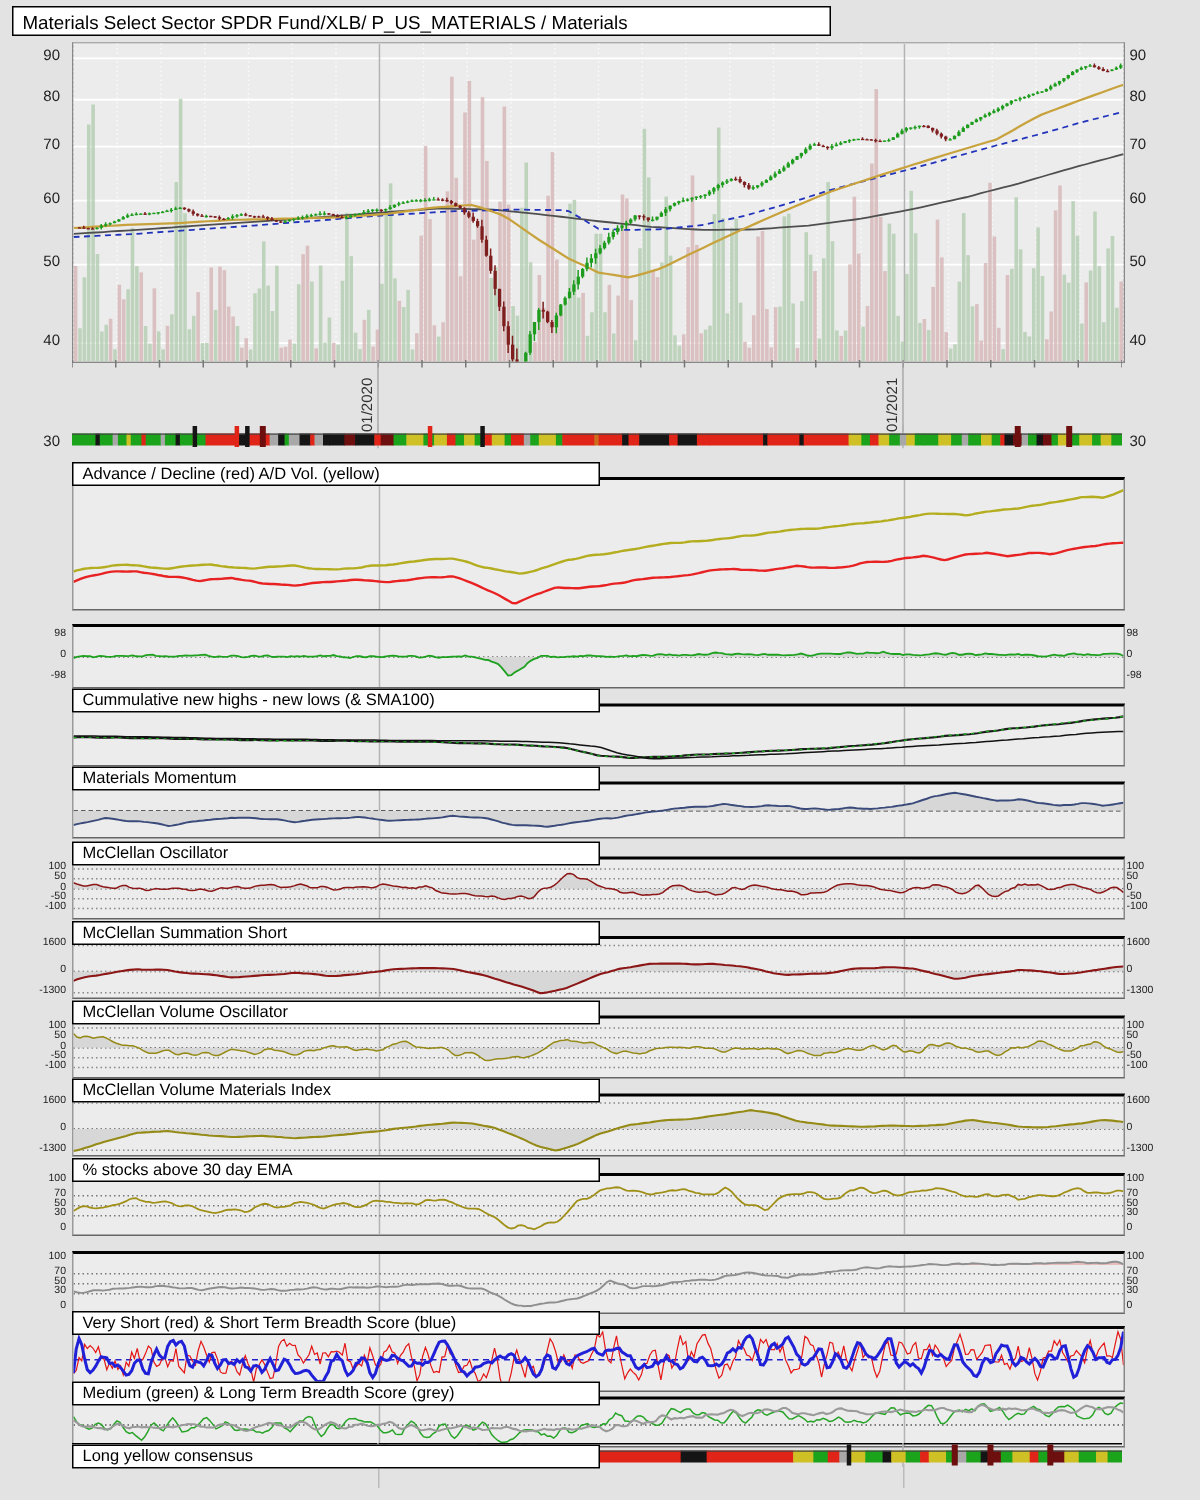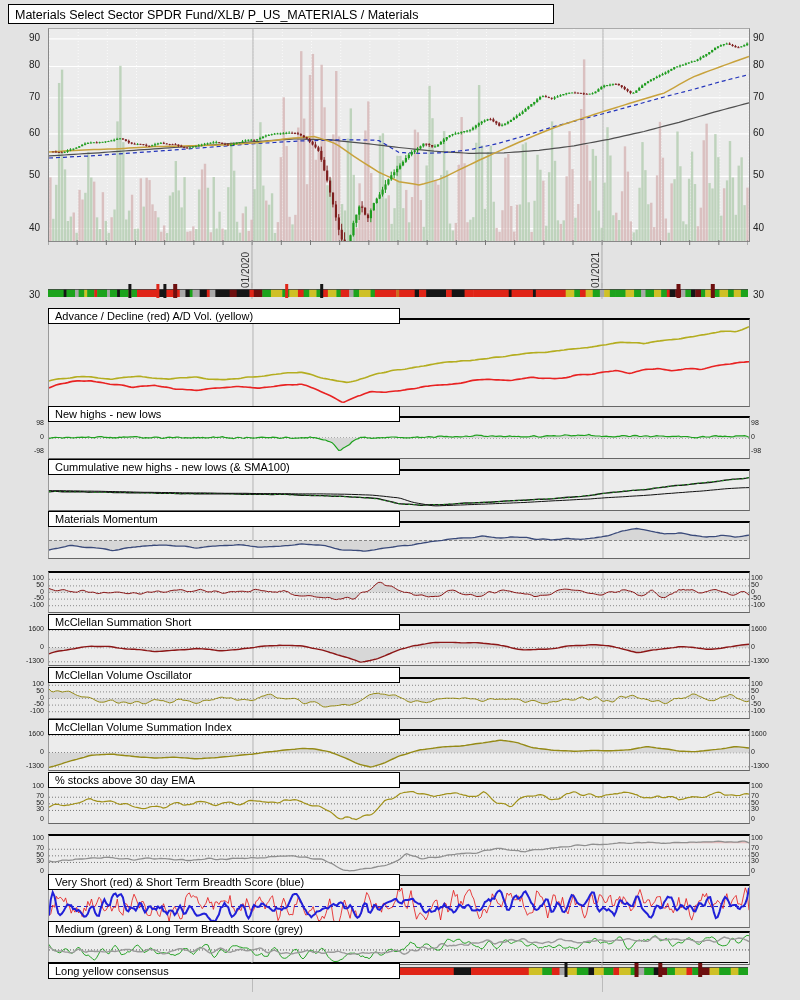--- a/index.html
+++ b/index.html
@@ -938,21 +938,20 @@
   </div>
 
   <div class="panel" style="top:416px;height:40px">
     <svg class="plot" width="700" height="40">
         <line x1="203.98" x2="203.98" y1="0" y2="40" stroke="#b3b3b3" stroke-width="1"></line>
         <line x1="553.98" x2="553.98" y1="0" y2="40" stroke="#b3b3b3" stroke-width="1"></line>
         <line x1="0" x2="700" y1="20" y2="20" stroke="#666" stroke-width="1" stroke-dasharray="1,2"></line>
         <polygon points="0.0,20.8 2.2,19.9 4.4,19.6 6.6,19.3 8.8,19.5 11.0,19.5 13.2,20.2 15.4,19.7 17.6,19.3 19.7,19.4 21.9,19.7 24.1,19.9 26.3,19.7 28.5,19.3 30.7,19.3 32.9,19.2 35.1,19.4 37.3,19.3 39.5,18.9 41.7,19.5 43.9,19.6 46.1,19.6 48.3,18.8 50.5,18.6 52.7,18.5 54.9,19.3 57.1,19.4 59.2,19.6 61.4,19.4 63.6,19.8 65.8,19.7 68.0,19.8 70.2,19.2 72.4,19.3 74.6,18.9 76.8,19.1 79.0,19.1 81.2,18.9 83.4,18.8 85.6,18.6 87.8,18.5 90.0,19.2 92.2,19.7 94.4,20.1 96.6,19.6 98.7,19.8 100.9,19.9 103.1,19.7 105.3,19.1 107.5,19.1 109.7,19.4 111.9,20.1 114.1,20.3 116.3,19.9 118.5,19.3 120.7,19.1 122.9,19.6 125.1,19.7 127.3,19.1 129.5,19.0 131.7,19.7 133.9,20.0 136.1,19.7 138.2,19.8 140.4,19.8 142.6,20.1 144.8,19.4 147.0,19.8 149.2,19.4 151.4,19.8 153.6,19.3 155.8,19.8 158.0,19.8 160.2,19.7 162.4,19.4 164.6,18.9 166.8,19.5 169.0,19.3 171.2,19.2 173.4,18.7 175.5,19.4 177.7,19.6 179.9,20.2 182.1,20.2 184.3,20.7 186.5,20.0 188.7,19.4 190.9,19.5 193.1,20.0 195.3,20.3 197.5,19.4 199.7,19.5 201.9,19.8 204.1,20.1 206.3,20.0 208.5,19.6 210.7,19.3 212.9,19.1 215.0,19.3 217.2,19.7 219.4,19.7 221.6,19.7 223.8,19.2 226.0,19.3 228.2,19.6 230.4,20.4 232.6,20.2 234.8,19.7 237.0,19.1 239.2,19.5 241.4,20.1 243.6,20.5 245.8,20.1 248.0,20.1 250.2,20.0 252.4,19.7 254.5,19.8 256.7,19.6 258.9,19.8 261.1,19.0 263.3,19.7 265.5,19.7 267.7,20.2 269.9,20.7 272.1,21.3 274.3,21.9 276.5,22.0 278.7,23.1 280.9,23.8 283.1,24.7 285.3,26.9 287.5,29.6 289.7,32.4 291.8,32.1 294.0,30.3 296.2,29.1 298.4,27.8 300.6,26.5 302.8,24.0 305.0,22.4 307.2,21.3 309.4,20.6 311.6,19.3 313.8,19.3 316.0,19.2 318.2,20.0 320.4,19.8 322.6,20.3 324.8,20.1 327.0,20.1 329.2,19.7 331.3,19.8 333.5,19.5 335.7,19.8 337.9,19.3 340.1,19.4 342.3,19.0 344.5,19.0 346.7,19.2 348.9,19.4 351.1,19.5 353.3,19.6 355.5,19.9 357.7,19.8 359.9,19.9 362.1,19.7 364.3,19.4 366.5,19.2 368.7,18.9 370.8,19.6 373.0,19.3 375.2,19.5 377.4,19.0 379.6,18.6 381.8,18.8 384.0,19.1 386.2,19.3 388.4,18.4 390.6,18.1 392.8,18.2 395.0,18.7 397.2,18.3 399.4,18.7 401.6,18.8 403.8,19.1 406.0,18.6 408.2,18.6 410.3,18.8 412.5,18.9 414.7,18.5 416.9,18.0 419.1,18.4 421.3,18.5 423.5,18.2 425.7,17.4 427.9,17.0 430.1,17.3 432.3,17.4 434.5,18.1 436.7,18.3 438.9,18.5 441.1,18.0 443.3,17.8 445.5,18.1 447.6,18.3 449.8,18.1 452.0,18.2 454.2,18.6 456.4,18.7 458.6,18.3 460.8,17.9 463.0,18.5 465.2,18.4 467.4,18.5 469.6,18.4 471.8,18.8 474.0,18.9 476.2,18.8 478.4,18.8 480.6,18.6 482.8,18.2 485.0,17.7 487.1,18.3 489.3,19.0 491.5,19.2 493.7,18.7 495.9,18.1 498.1,17.7 500.3,17.8 502.5,17.8 504.7,17.7 506.9,17.9 509.1,18.0 511.3,18.0 513.5,17.5 515.7,16.9 517.9,17.0 520.1,17.4 522.3,17.9 524.5,17.7 526.6,17.7 528.8,17.0 531.0,17.3 533.2,17.3 535.4,17.5 537.6,17.2 539.8,16.5 542.0,17.3 544.2,17.7 546.4,18.0 548.6,18.0 550.8,18.0 553.0,18.7 555.2,18.3 557.4,18.2 559.6,18.6 561.8,18.7 563.9,18.9 566.1,18.8 568.3,18.4 570.5,18.3 572.7,17.7 574.9,17.5 577.1,17.8 579.3,18.3 581.5,18.5 583.7,17.7 585.9,17.3 588.1,17.6 590.3,18.5 592.5,18.5 594.7,18.0 596.9,17.8 599.1,18.0 601.3,18.8 603.4,18.5 605.6,18.2 607.8,17.6 610.0,18.0 612.2,18.0 614.4,18.2 616.6,18.5 618.8,18.6 621.0,18.7 623.2,18.4 625.4,18.3 627.6,18.4 629.8,18.0 632.0,18.8 634.2,18.5 636.4,18.5 638.6,18.6 640.8,19.0 642.9,19.5 645.1,19.6 647.3,19.8 649.5,19.4 651.7,18.9 653.9,18.4 656.1,18.9 658.3,19.0 660.5,19.2 662.7,18.3 664.9,17.9 667.1,17.6 669.3,18.3 671.5,18.2 673.7,18.7 675.9,18.1 678.1,18.5 680.3,18.6 682.4,18.8 684.6,18.6 686.8,17.9 689.0,17.9 691.2,17.8 693.4,17.8 695.6,17.7 697.8,18.2 700.0,19.3 700,20 0,20" fill="#d7d7d7" stroke="none"></polygon>
         <polyline points="0.0,20.8 2.2,19.9 4.4,19.6 6.6,19.3 8.8,19.5 11.0,19.5 13.2,20.2 15.4,19.7 17.6,19.3 19.7,19.4 21.9,19.7 24.1,19.9 26.3,19.7 28.5,19.3 30.7,19.3 32.9,19.2 35.1,19.4 37.3,19.3 39.5,18.9 41.7,19.5 43.9,19.6 46.1,19.6 48.3,18.8 50.5,18.6 52.7,18.5 54.9,19.3 57.1,19.4 59.2,19.6 61.4,19.4 63.6,19.8 65.8,19.7 68.0,19.8 70.2,19.2 72.4,19.3 74.6,18.9 76.8,19.1 79.0,19.1 81.2,18.9 83.4,18.8 85.6,18.6 87.8,18.5 90.0,19.2 92.2,19.7 94.4,20.1 96.6,19.6 98.7,19.8 100.9,19.9 103.1,19.7 105.3,19.1 107.5,19.1 109.7,19.4 111.9,20.1 114.1,20.3 116.3,19.9 118.5,19.3 120.7,19.1 122.9,19.6 125.1,19.7 127.3,19.1 129.5,19.0 131.7,19.7 133.9,20.0 136.1,19.7 138.2,19.8 140.4,19.8 142.6,20.1 144.8,19.4 147.0,19.8 149.2,19.4 151.4,19.8 153.6,19.3 155.8,19.8 158.0,19.8 160.2,19.7 162.4,19.4 164.6,18.9 166.8,19.5 169.0,19.3 171.2,19.2 173.4,18.7 175.5,19.4 177.7,19.6 179.9,20.2 182.1,20.2 184.3,20.7 186.5,20.0 188.7,19.4 190.9,19.5 193.1,20.0 195.3,20.3 197.5,19.4 199.7,19.5 201.9,19.8 204.1,20.1 206.3,20.0 208.5,19.6 210.7,19.3 212.9,19.1 215.0,19.3 217.2,19.7 219.4,19.7 221.6,19.7 223.8,19.2 226.0,19.3 228.2,19.6 230.4,20.4 232.6,20.2 234.8,19.7 237.0,19.1 239.2,19.5 241.4,20.1 243.6,20.5 245.8,20.1 248.0,20.1 250.2,20.0 252.4,19.7 254.5,19.8 256.7,19.6 258.9,19.8 261.1,19.0 263.3,19.7 265.5,19.7 267.7,20.2 269.9,20.7 272.1,21.3 274.3,21.9 276.5,22.0 278.7,23.1 280.9,23.8 283.1,24.7 285.3,26.9 287.5,29.6 289.7,32.4 291.8,32.1 294.0,30.3 296.2,29.1 298.4,27.8 300.6,26.5 302.8,24.0 305.0,22.4 307.2,21.3 309.4,20.6 311.6,19.3 313.8,19.3 316.0,19.2 318.2,20.0 320.4,19.8 322.6,20.3 324.8,20.1 327.0,20.1 329.2,19.7 331.3,19.8 333.5,19.5 335.7,19.8 337.9,19.3 340.1,19.4 342.3,19.0 344.5,19.0 346.7,19.2 348.9,19.4 351.1,19.5 353.3,19.6 355.5,19.9 357.7,19.8 359.9,19.9 362.1,19.7 364.3,19.4 366.5,19.2 368.7,18.9 370.8,19.6 373.0,19.3 375.2,19.5 377.4,19.0 379.6,18.6 381.8,18.8 384.0,19.1 386.2,19.3 388.4,18.4 390.6,18.1 392.8,18.2 395.0,18.7 397.2,18.3 399.4,18.7 401.6,18.8 403.8,19.1 406.0,18.6 408.2,18.6 410.3,18.8 412.5,18.9 414.7,18.5 416.9,18.0 419.1,18.4 421.3,18.5 423.5,18.2 425.7,17.4 427.9,17.0 430.1,17.3 432.3,17.4 434.5,18.1 436.7,18.3 438.9,18.5 441.1,18.0 443.3,17.8 445.5,18.1 447.6,18.3 449.8,18.1 452.0,18.2 454.2,18.6 456.4,18.7 458.6,18.3 460.8,17.9 463.0,18.5 465.2,18.4 467.4,18.5 469.6,18.4 471.8,18.8 474.0,18.9 476.2,18.8 478.4,18.8 480.6,18.6 482.8,18.2 485.0,17.7 487.1,18.3 489.3,19.0 491.5,19.2 493.7,18.7 495.9,18.1 498.1,17.7 500.3,17.8 502.5,17.8 504.7,17.7 506.9,17.9 509.1,18.0 511.3,18.0 513.5,17.5 515.7,16.9 517.9,17.0 520.1,17.4 522.3,17.9 524.5,17.7 526.6,17.7 528.8,17.0 531.0,17.3 533.2,17.3 535.4,17.5 537.6,17.2 539.8,16.5 542.0,17.3 544.2,17.7 546.4,18.0 548.6,18.0 550.8,18.0 553.0,18.7 555.2,18.3 557.4,18.2 559.6,18.6 561.8,18.7 563.9,18.9 566.1,18.8 568.3,18.4 570.5,18.3 572.7,17.7 574.9,17.5 577.1,17.8 579.3,18.3 581.5,18.5 583.7,17.7 585.9,17.3 588.1,17.6 590.3,18.5 592.5,18.5 594.7,18.0 596.9,17.8 599.1,18.0 601.3,18.8 603.4,18.5 605.6,18.2 607.8,17.6 610.0,18.0 612.2,18.0 614.4,18.2 616.6,18.5 618.8,18.6 621.0,18.7 623.2,18.4 625.4,18.3 627.6,18.4 629.8,18.0 632.0,18.8 634.2,18.5 636.4,18.5 638.6,18.6 640.8,19.0 642.9,19.5 645.1,19.6 647.3,19.8 649.5,19.4 651.7,18.9 653.9,18.4 656.1,18.9 658.3,19.0 660.5,19.2 662.7,18.3 664.9,17.9 667.1,17.6 669.3,18.3 671.5,18.2 673.7,18.7 675.9,18.1 678.1,18.5 680.3,18.6 682.4,18.8 684.6,18.6 686.8,17.9 689.0,17.9 691.2,17.8 693.4,17.8 695.6,17.7 697.8,18.2 700.0,19.3" fill="none" stroke="#1ea11e" stroke-width="1.2"></polyline>
       </svg>
-    <div class="ptitle">New highs - new lows</div>
   <div class="ylab l" style="top: 3.20741px;">98</div>
       <div class="ylab r" style="top: 3.20741px;">98</div>
       <div class="ylab l" style="top: 17px;">0</div>
       <div class="ylab r" style="top: 17px;">0</div>
       <div class="ylab l" style="top: 30.7926px;">-98</div>
       <div class="ylab r" style="top: 30.7926px;">-98</div>
     </div>
 
   <div class="panel" style="top:469px;height:39px">
     <svg class="plot" width="700" height="39">
@@ -981,20 +980,21 @@
         <line x1="203.98" x2="203.98" y1="0" y2="39" stroke="#b3b3b3" stroke-width="1"></line>
         <line x1="553.98" x2="553.98" y1="0" y2="39" stroke="#b3b3b3" stroke-width="1"></line>
         <line x1="0" x2="700" y1="6.285714285714286" y2="6.285714285714286" stroke="#888" stroke-width="1" stroke-dasharray="1,2"></line>
         <line x1="0" x2="700" y1="12.892857142857144" y2="12.892857142857144" stroke="#888" stroke-width="1" stroke-dasharray="1,2"></line>
         <line x1="0" x2="700" y1="19.5" y2="19.5" stroke="#555" stroke-width="1" stroke-dasharray="1,2"></line>
         <line x1="0" x2="700" y1="26.107142857142858" y2="26.107142857142858" stroke="#888" stroke-width="1" stroke-dasharray="1,2"></line>
         <line x1="0" x2="700" y1="32.71428571428571" y2="32.71428571428571" stroke="#888" stroke-width="1" stroke-dasharray="1,2"></line>
         <polygon points="0.0,15.5 2.2,16.3 4.4,17.0 6.6,17.7 8.8,17.7 11.0,17.2 13.2,16.7 15.4,16.7 17.6,17.5 19.7,18.2 21.9,18.5 24.1,18.9 26.3,19.2 28.5,19.1 30.7,17.9 32.9,17.3 35.1,17.4 37.3,18.6 39.5,19.2 41.7,19.3 43.9,19.1 46.1,19.7 48.3,20.6 50.5,20.5 52.7,19.9 54.9,19.3 57.1,19.7 59.2,19.9 61.4,19.8 63.6,19.6 65.8,19.1 68.0,19.1 70.2,19.1 72.4,19.6 74.6,19.9 76.8,20.5 79.0,20.7 81.2,20.5 83.4,19.8 85.6,19.8 87.8,20.3 90.0,21.0 92.2,21.1 94.4,20.3 96.6,19.4 98.7,18.8 100.9,19.2 103.1,19.2 105.3,18.7 107.5,18.1 109.7,18.0 111.9,18.8 114.1,19.2 116.3,19.2 118.5,18.8 120.7,17.9 122.9,17.5 125.1,17.1 127.3,17.2 129.5,16.8 131.7,16.6 133.9,17.0 136.1,17.9 138.2,18.6 140.4,18.5 142.6,18.5 144.8,18.1 147.0,17.6 149.2,16.8 151.4,16.3 153.6,17.0 155.8,17.7 158.0,18.9 160.2,18.8 162.4,18.9 164.6,18.0 166.8,18.0 169.0,18.5 171.2,19.4 173.4,20.3 175.5,20.2 177.7,19.8 179.9,18.9 182.1,18.7 184.3,18.6 186.5,18.9 188.7,18.4 190.9,18.3 193.1,18.2 195.3,18.4 197.5,18.7 199.7,18.8 201.9,18.2 204.1,16.9 206.3,16.3 208.5,16.6 210.7,17.1 212.9,17.7 215.0,17.8 217.2,18.2 219.4,18.7 221.6,18.5 223.8,19.1 226.0,18.9 228.2,19.3 230.4,18.3 232.6,18.3 234.8,17.5 237.0,18.3 239.2,18.9 241.4,20.7 243.6,21.5 245.8,22.4 248.0,22.5 250.2,22.9 252.4,23.0 254.5,23.0 256.7,22.9 258.9,22.6 261.1,22.7 263.3,23.0 265.5,23.7 267.7,24.1 269.9,24.3 272.1,24.4 274.3,24.7 276.5,24.8 278.7,24.4 280.9,24.7 283.1,25.6 285.3,26.3 287.5,26.6 289.7,26.0 291.8,26.0 294.0,25.5 296.2,24.6 298.4,24.3 300.6,24.9 302.8,26.0 305.0,26.0 307.2,24.7 309.4,22.0 311.6,19.9 313.8,19.1 316.0,19.0 318.2,18.5 320.4,17.2 322.6,15.5 324.8,13.3 327.0,11.2 329.2,9.5 331.3,9.3 333.5,10.1 335.7,12.1 337.9,12.8 340.1,12.9 342.3,13.1 344.5,14.2 346.7,15.6 348.9,17.0 351.1,17.8 353.3,18.6 355.5,19.4 357.7,19.3 359.9,19.8 362.1,20.3 364.3,21.8 366.5,22.3 368.7,22.3 370.8,22.0 373.0,21.9 375.2,22.7 377.4,23.4 379.6,23.9 381.8,23.5 384.0,23.6 386.2,23.3 388.4,23.4 390.6,23.0 392.8,22.1 395.0,20.3 397.2,18.6 399.4,17.5 401.6,17.3 403.8,17.1 406.0,17.6 408.2,18.7 410.3,20.1 412.5,20.9 414.7,21.5 416.9,21.8 419.1,21.7 421.3,21.4 423.5,21.9 425.7,22.8 427.9,23.6 430.1,23.4 432.3,23.2 434.5,22.3 436.7,20.8 438.9,19.0 441.1,18.6 443.3,19.4 445.5,20.0 447.6,19.5 449.8,18.1 452.0,17.3 454.2,17.0 456.4,17.4 458.6,17.8 460.8,18.1 463.0,18.7 465.2,19.4 467.4,19.8 469.6,20.1 471.8,20.2 474.0,20.6 476.2,21.1 478.4,21.0 480.6,21.5 482.8,22.2 485.0,23.5 487.1,23.5 489.3,23.1 491.5,22.3 493.7,22.3 495.9,22.2 498.1,22.1 500.3,21.8 502.5,21.1 504.7,19.6 506.9,18.2 509.1,17.2 511.3,16.7 513.5,16.4 515.7,16.1 517.9,16.2 520.1,16.4 522.3,16.9 524.5,17.1 526.6,17.3 528.8,17.3 531.0,17.6 533.2,18.1 535.4,19.0 537.6,19.8 539.8,20.2 542.0,20.5 544.2,20.6 546.4,21.2 548.6,21.7 550.8,22.1 553.0,22.0 555.2,21.1 557.4,19.8 559.6,19.0 561.8,18.7 563.9,18.9 566.1,19.4 568.3,18.9 570.5,18.5 572.7,17.0 574.9,16.8 577.1,17.0 579.3,17.8 581.5,18.2 583.7,18.9 585.9,20.0 588.1,21.8 590.3,22.5 592.5,22.9 594.7,22.4 596.9,21.3 599.1,19.4 601.3,17.4 603.4,17.1 605.6,18.9 607.8,21.2 610.0,23.2 612.2,24.3 614.4,24.6 616.6,24.3 618.8,22.8 621.0,21.4 623.2,20.9 625.4,19.3 627.6,18.7 629.8,16.6 632.0,17.1 634.2,16.4 636.4,17.1 638.6,16.8 640.8,17.0 642.9,16.6 645.1,17.4 647.3,18.6 649.5,19.8 651.7,20.0 653.9,19.7 656.1,18.9 658.3,18.5 660.5,17.5 662.7,17.0 664.9,16.6 667.1,16.6 669.3,17.5 671.5,18.2 673.7,18.9 675.9,19.3 678.1,20.1 680.3,21.4 682.4,22.1 684.6,22.3 686.8,21.5 689.0,20.4 691.2,19.0 693.4,18.5 695.6,18.7 697.8,20.2 700.0,22.1 700,19.5 0,19.5" fill="#d7d7d7" stroke="none"></polygon>
         <polyline points="0.0,15.5 2.2,16.3 4.4,17.0 6.6,17.7 8.8,17.7 11.0,17.2 13.2,16.7 15.4,16.7 17.6,17.5 19.7,18.2 21.9,18.5 24.1,18.9 26.3,19.2 28.5,19.1 30.7,17.9 32.9,17.3 35.1,17.4 37.3,18.6 39.5,19.2 41.7,19.3 43.9,19.1 46.1,19.7 48.3,20.6 50.5,20.5 52.7,19.9 54.9,19.3 57.1,19.7 59.2,19.9 61.4,19.8 63.6,19.6 65.8,19.1 68.0,19.1 70.2,19.1 72.4,19.6 74.6,19.9 76.8,20.5 79.0,20.7 81.2,20.5 83.4,19.8 85.6,19.8 87.8,20.3 90.0,21.0 92.2,21.1 94.4,20.3 96.6,19.4 98.7,18.8 100.9,19.2 103.1,19.2 105.3,18.7 107.5,18.1 109.7,18.0 111.9,18.8 114.1,19.2 116.3,19.2 118.5,18.8 120.7,17.9 122.9,17.5 125.1,17.1 127.3,17.2 129.5,16.8 131.7,16.6 133.9,17.0 136.1,17.9 138.2,18.6 140.4,18.5 142.6,18.5 144.8,18.1 147.0,17.6 149.2,16.8 151.4,16.3 153.6,17.0 155.8,17.7 158.0,18.9 160.2,18.8 162.4,18.9 164.6,18.0 166.8,18.0 169.0,18.5 171.2,19.4 173.4,20.3 175.5,20.2 177.7,19.8 179.9,18.9 182.1,18.7 184.3,18.6 186.5,18.9 188.7,18.4 190.9,18.3 193.1,18.2 195.3,18.4 197.5,18.7 199.7,18.8 201.9,18.2 204.1,16.9 206.3,16.3 208.5,16.6 210.7,17.1 212.9,17.7 215.0,17.8 217.2,18.2 219.4,18.7 221.6,18.5 223.8,19.1 226.0,18.9 228.2,19.3 230.4,18.3 232.6,18.3 234.8,17.5 237.0,18.3 239.2,18.9 241.4,20.7 243.6,21.5 245.8,22.4 248.0,22.5 250.2,22.9 252.4,23.0 254.5,23.0 256.7,22.9 258.9,22.6 261.1,22.7 263.3,23.0 265.5,23.7 267.7,24.1 269.9,24.3 272.1,24.4 274.3,24.7 276.5,24.8 278.7,24.4 280.9,24.7 283.1,25.6 285.3,26.3 287.5,26.6 289.7,26.0 291.8,26.0 294.0,25.5 296.2,24.6 298.4,24.3 300.6,24.9 302.8,26.0 305.0,26.0 307.2,24.7 309.4,22.0 311.6,19.9 313.8,19.1 316.0,19.0 318.2,18.5 320.4,17.2 322.6,15.5 324.8,13.3 327.0,11.2 329.2,9.5 331.3,9.3 333.5,10.1 335.7,12.1 337.9,12.8 340.1,12.9 342.3,13.1 344.5,14.2 346.7,15.6 348.9,17.0 351.1,17.8 353.3,18.6 355.5,19.4 357.7,19.3 359.9,19.8 362.1,20.3 364.3,21.8 366.5,22.3 368.7,22.3 370.8,22.0 373.0,21.9 375.2,22.7 377.4,23.4 379.6,23.9 381.8,23.5 384.0,23.6 386.2,23.3 388.4,23.4 390.6,23.0 392.8,22.1 395.0,20.3 397.2,18.6 399.4,17.5 401.6,17.3 403.8,17.1 406.0,17.6 408.2,18.7 410.3,20.1 412.5,20.9 414.7,21.5 416.9,21.8 419.1,21.7 421.3,21.4 423.5,21.9 425.7,22.8 427.9,23.6 430.1,23.4 432.3,23.2 434.5,22.3 436.7,20.8 438.9,19.0 441.1,18.6 443.3,19.4 445.5,20.0 447.6,19.5 449.8,18.1 452.0,17.3 454.2,17.0 456.4,17.4 458.6,17.8 460.8,18.1 463.0,18.7 465.2,19.4 467.4,19.8 469.6,20.1 471.8,20.2 474.0,20.6 476.2,21.1 478.4,21.0 480.6,21.5 482.8,22.2 485.0,23.5 487.1,23.5 489.3,23.1 491.5,22.3 493.7,22.3 495.9,22.2 498.1,22.1 500.3,21.8 502.5,21.1 504.7,19.6 506.9,18.2 509.1,17.2 511.3,16.7 513.5,16.4 515.7,16.1 517.9,16.2 520.1,16.4 522.3,16.9 524.5,17.1 526.6,17.3 528.8,17.3 531.0,17.6 533.2,18.1 535.4,19.0 537.6,19.8 539.8,20.2 542.0,20.5 544.2,20.6 546.4,21.2 548.6,21.7 550.8,22.1 553.0,22.0 555.2,21.1 557.4,19.8 559.6,19.0 561.8,18.7 563.9,18.9 566.1,19.4 568.3,18.9 570.5,18.5 572.7,17.0 574.9,16.8 577.1,17.0 579.3,17.8 581.5,18.2 583.7,18.9 585.9,20.0 588.1,21.8 590.3,22.5 592.5,22.9 594.7,22.4 596.9,21.3 599.1,19.4 601.3,17.4 603.4,17.1 605.6,18.9 607.8,21.2 610.0,23.2 612.2,24.3 614.4,24.6 616.6,24.3 618.8,22.8 621.0,21.4 623.2,20.9 625.4,19.3 627.6,18.7 629.8,16.6 632.0,17.1 634.2,16.4 636.4,17.1 638.6,16.8 640.8,17.0 642.9,16.6 645.1,17.4 647.3,18.6 649.5,19.8 651.7,20.0 653.9,19.7 656.1,18.9 658.3,18.5 660.5,17.5 662.7,17.0 664.9,16.6 667.1,16.6 669.3,17.5 671.5,18.2 673.7,18.9 675.9,19.3 678.1,20.1 680.3,21.4 682.4,22.1 684.6,22.3 686.8,21.5 689.0,20.4 691.2,19.0 693.4,18.5 695.6,18.7 697.8,20.2 700.0,22.1" fill="none" stroke="#8c1616" stroke-width="1"></polyline>
       </svg>
+    <div class="ptitle">McClellan Oscillator</div>
   <div class="ylab l" style="top: 3.28571px;">100</div>
       <div class="ylab r" style="top: 3.28571px;">100</div>
       <div class="ylab l" style="top: 9.89286px;">50</div>
       <div class="ylab r" style="top: 9.89286px;">50</div>
       <div class="ylab l" style="top: 16.5px;">0</div>
       <div class="ylab r" style="top: 16.5px;">0</div>
       <div class="ylab l" style="top: 23.1071px;">-50</div>
       <div class="ylab r" style="top: 23.1071px;">-50</div>
       <div class="ylab l" style="top: 29.7143px;">-100</div>
       <div class="ylab r" style="top: 29.7143px;">-100</div>
@@ -1047,21 +1047,21 @@
   <div class="panel" style="top:729px;height:39px">
     <svg class="plot" width="700" height="39">
         <line x1="203.98" x2="203.98" y1="0" y2="39" stroke="#b3b3b3" stroke-width="1"></line>
         <line x1="553.98" x2="553.98" y1="0" y2="39" stroke="#b3b3b3" stroke-width="1"></line>
         <line x1="0" x2="700" y1="4.264705882352942" y2="4.264705882352942" stroke="#888" stroke-width="1" stroke-dasharray="1,2"></line>
         <line x1="0" x2="700" y1="21.676470588235293" y2="21.676470588235293" stroke="#555" stroke-width="1" stroke-dasharray="1,2"></line>
         <line x1="0" x2="700" y1="35.8235294117647" y2="35.8235294117647" stroke="#888" stroke-width="1" stroke-dasharray="1,2"></line>
         <polygon points="0.0,36.4 2.5,35.8 5.0,35.2 7.5,34.4 10.0,33.6 12.5,32.8 15.1,31.9 17.6,31.2 20.1,30.4 22.6,29.7 25.1,29.0 27.6,28.4 30.1,27.7 32.6,27.0 35.1,26.3 37.6,25.5 40.1,24.8 42.7,24.2 45.2,24.1 47.7,23.9 50.2,23.8 52.7,23.6 55.2,23.5 57.7,23.4 60.2,23.2 62.7,23.1 65.2,23.3 67.7,23.7 70.3,24.0 72.8,24.2 75.3,24.5 77.8,24.7 80.3,24.9 82.8,25.2 85.3,25.5 87.8,25.7 90.3,26.0 92.8,26.2 95.3,26.3 97.8,26.4 100.4,26.6 102.9,26.8 105.4,27.0 107.9,27.0 110.4,26.9 112.9,26.8 115.4,26.6 117.9,26.5 120.4,26.4 122.9,26.3 125.4,26.2 128.0,26.4 130.5,26.6 133.0,26.7 135.5,26.9 138.0,27.0 140.5,27.3 143.0,27.5 145.5,27.7 148.0,27.8 150.5,27.6 153.0,27.5 155.6,27.3 158.1,27.1 160.6,27.0 163.1,26.9 165.6,26.8 168.1,26.6 170.6,26.3 173.1,26.0 175.6,25.8 178.1,25.6 180.6,25.4 183.2,25.1 185.7,24.9 188.2,24.6 190.7,24.3 193.2,24.0 195.7,23.8 198.2,23.6 200.7,23.4 203.2,23.2 205.7,22.8 208.2,22.5 210.8,22.1 213.3,21.6 215.8,21.3 218.3,21.0 220.8,20.8 223.3,20.6 225.8,20.3 228.3,20.0 230.8,19.6 233.3,19.3 235.8,19.0 238.4,18.8 240.9,18.6 243.4,18.4 245.9,18.2 248.4,17.9 250.9,17.6 253.4,17.4 255.9,17.5 258.4,17.6 260.9,17.7 263.4,17.8 265.9,18.0 268.5,18.5 271.0,19.0 273.5,19.5 276.0,19.9 278.5,20.4 281.0,21.0 283.5,22.0 286.0,22.9 288.5,23.9 291.0,24.9 293.5,25.8 296.1,26.9 298.6,28.0 301.1,29.1 303.6,30.4 306.1,31.6 308.6,32.7 311.1,33.5 313.6,34.1 316.1,34.7 318.6,35.3 321.1,36.0 323.7,35.6 326.2,34.9 328.7,34.1 331.2,33.3 333.7,32.5 336.2,31.6 338.7,30.4 341.2,29.2 343.7,28.0 346.2,26.8 348.7,25.6 351.3,24.7 353.8,24.0 356.3,23.3 358.8,22.5 361.3,21.7 363.8,20.9 366.3,20.2 368.8,19.5 371.3,18.8 373.8,18.6 376.3,18.3 378.9,17.9 381.4,17.6 383.9,17.3 386.4,16.9 388.9,16.5 391.4,16.2 393.9,15.9 396.4,15.7 398.9,15.6 401.4,15.5 403.9,15.4 406.5,15.3 409.0,15.2 411.5,15.0 414.0,14.7 416.5,14.4 419.0,14.0 421.5,13.6 424.0,13.2 426.5,12.8 429.0,12.5 431.5,12.2 434.1,11.9 436.6,11.5 439.1,11.1 441.6,10.7 444.1,10.3 446.6,10.0 449.1,9.5 451.6,9.1 454.1,9.5 456.6,9.8 459.1,10.1 461.6,10.5 464.2,10.9 466.7,11.4 469.2,11.9 471.7,12.8 474.2,13.6 476.7,14.5 479.2,15.3 481.7,16.1 484.2,16.7 486.7,17.0 489.2,17.4 491.8,17.7 494.3,18.0 496.8,18.3 499.3,18.6 501.8,19.0 504.3,19.3 506.8,19.4 509.3,19.5 511.8,19.6 514.3,19.7 516.8,19.8 519.4,19.9 521.9,20.0 524.4,20.2 526.9,20.2 529.4,20.1 531.9,20.0 534.4,19.9 536.9,19.7 539.4,19.6 541.9,19.5 544.4,19.4 547.0,19.4 549.5,19.5 552.0,19.6 554.5,19.7 557.0,19.7 559.5,19.8 562.0,19.7 564.5,19.6 567.0,19.5 569.5,19.4 572.0,19.2 574.6,19.1 577.1,18.9 579.6,18.8 582.1,18.5 584.6,18.0 587.1,17.5 589.6,17.0 592.1,16.6 594.6,16.1 597.1,15.8 599.6,15.7 602.2,16.1 604.7,16.5 607.2,16.9 609.7,17.2 612.2,17.5 614.7,17.7 617.2,18.0 619.7,18.3 622.2,18.7 624.7,19.1 627.2,19.6 629.7,20.0 632.3,20.2 634.8,20.3 637.3,20.4 639.8,20.5 642.3,20.6 644.8,20.6 647.3,20.5 649.8,20.3 652.3,20.0 654.8,19.8 657.3,19.5 659.9,19.2 662.4,18.9 664.9,18.6 667.4,18.4 669.9,18.1 672.4,17.9 674.9,17.5 677.4,17.1 679.9,16.6 682.4,16.2 684.9,15.8 687.5,15.7 690.0,15.9 692.5,16.1 695.0,16.4 697.5,16.7 700.0,17.0 700,21.676470588235293 0,21.676470588235293" fill="#d7d7d7" stroke="none"></polygon>
         <polyline points="0.0,36.4 2.5,35.8 5.0,35.2 7.5,34.4 10.0,33.6 12.5,32.8 15.1,31.9 17.6,31.2 20.1,30.4 22.6,29.7 25.1,29.0 27.6,28.4 30.1,27.7 32.6,27.0 35.1,26.3 37.6,25.5 40.1,24.8 42.7,24.2 45.2,24.1 47.7,23.9 50.2,23.8 52.7,23.6 55.2,23.5 57.7,23.4 60.2,23.2 62.7,23.1 65.2,23.3 67.7,23.7 70.3,24.0 72.8,24.2 75.3,24.5 77.8,24.7 80.3,24.9 82.8,25.2 85.3,25.5 87.8,25.7 90.3,26.0 92.8,26.2 95.3,26.3 97.8,26.4 100.4,26.6 102.9,26.8 105.4,27.0 107.9,27.0 110.4,26.9 112.9,26.8 115.4,26.6 117.9,26.5 120.4,26.4 122.9,26.3 125.4,26.2 128.0,26.4 130.5,26.6 133.0,26.7 135.5,26.9 138.0,27.0 140.5,27.3 143.0,27.5 145.5,27.7 148.0,27.8 150.5,27.6 153.0,27.5 155.6,27.3 158.1,27.1 160.6,27.0 163.1,26.9 165.6,26.8 168.1,26.6 170.6,26.3 173.1,26.0 175.6,25.8 178.1,25.6 180.6,25.4 183.2,25.1 185.7,24.9 188.2,24.6 190.7,24.3 193.2,24.0 195.7,23.8 198.2,23.6 200.7,23.4 203.2,23.2 205.7,22.8 208.2,22.5 210.8,22.1 213.3,21.6 215.8,21.3 218.3,21.0 220.8,20.8 223.3,20.6 225.8,20.3 228.3,20.0 230.8,19.6 233.3,19.3 235.8,19.0 238.4,18.8 240.9,18.6 243.4,18.4 245.9,18.2 248.4,17.9 250.9,17.6 253.4,17.4 255.9,17.5 258.4,17.6 260.9,17.7 263.4,17.8 265.9,18.0 268.5,18.5 271.0,19.0 273.5,19.5 276.0,19.9 278.5,20.4 281.0,21.0 283.5,22.0 286.0,22.9 288.5,23.9 291.0,24.9 293.5,25.8 296.1,26.9 298.6,28.0 301.1,29.1 303.6,30.4 306.1,31.6 308.6,32.7 311.1,33.5 313.6,34.1 316.1,34.7 318.6,35.3 321.1,36.0 323.7,35.6 326.2,34.9 328.7,34.1 331.2,33.3 333.7,32.5 336.2,31.6 338.7,30.4 341.2,29.2 343.7,28.0 346.2,26.8 348.7,25.6 351.3,24.7 353.8,24.0 356.3,23.3 358.8,22.5 361.3,21.7 363.8,20.9 366.3,20.2 368.8,19.5 371.3,18.8 373.8,18.6 376.3,18.3 378.9,17.9 381.4,17.6 383.9,17.3 386.4,16.9 388.9,16.5 391.4,16.2 393.9,15.9 396.4,15.7 398.9,15.6 401.4,15.5 403.9,15.4 406.5,15.3 409.0,15.2 411.5,15.0 414.0,14.7 416.5,14.4 419.0,14.0 421.5,13.6 424.0,13.2 426.5,12.8 429.0,12.5 431.5,12.2 434.1,11.9 436.6,11.5 439.1,11.1 441.6,10.7 444.1,10.3 446.6,10.0 449.1,9.5 451.6,9.1 454.1,9.5 456.6,9.8 459.1,10.1 461.6,10.5 464.2,10.9 466.7,11.4 469.2,11.9 471.7,12.8 474.2,13.6 476.7,14.5 479.2,15.3 481.7,16.1 484.2,16.7 486.7,17.0 489.2,17.4 491.8,17.7 494.3,18.0 496.8,18.3 499.3,18.6 501.8,19.0 504.3,19.3 506.8,19.4 509.3,19.5 511.8,19.6 514.3,19.7 516.8,19.8 519.4,19.9 521.9,20.0 524.4,20.2 526.9,20.2 529.4,20.1 531.9,20.0 534.4,19.9 536.9,19.7 539.4,19.6 541.9,19.5 544.4,19.4 547.0,19.4 549.5,19.5 552.0,19.6 554.5,19.7 557.0,19.7 559.5,19.8 562.0,19.7 564.5,19.6 567.0,19.5 569.5,19.4 572.0,19.2 574.6,19.1 577.1,18.9 579.6,18.8 582.1,18.5 584.6,18.0 587.1,17.5 589.6,17.0 592.1,16.6 594.6,16.1 597.1,15.8 599.6,15.7 602.2,16.1 604.7,16.5 607.2,16.9 609.7,17.2 612.2,17.5 614.7,17.7 617.2,18.0 619.7,18.3 622.2,18.7 624.7,19.1 627.2,19.6 629.7,20.0 632.3,20.2 634.8,20.3 637.3,20.4 639.8,20.5 642.3,20.6 644.8,20.6 647.3,20.5 649.8,20.3 652.3,20.0 654.8,19.8 657.3,19.5 659.9,19.2 662.4,18.9 664.9,18.6 667.4,18.4 669.9,18.1 672.4,17.9 674.9,17.5 677.4,17.1 679.9,16.6 682.4,16.2 684.9,15.8 687.5,15.7 690.0,15.9 692.5,16.1 695.0,16.4 697.5,16.7 700.0,17.0" fill="none" stroke="#958a16" stroke-width="1.4"></polyline>
       </svg>
-    <div class="ptitle">McClellan Volume Summation Index</div>
+    <div class="ptitle">McClellan Volume Materials Index</div>
   <div class="ylab l" style="top: 1.26471px;">1600</div>
       <div class="ylab r" style="top: 1.26471px;">1600</div>
       <div class="ylab l" style="top: 18.6765px;">0</div>
       <div class="ylab r" style="top: 18.6765px;">0</div>
       <div class="ylab l" style="top: 32.8235px;">-1300</div>
       <div class="ylab r" style="top: 32.8235px;">-1300</div>
     </div>
 
   <div class="panel" style="top:782px;height:39px">
     <svg class="plot" width="700" height="39">

